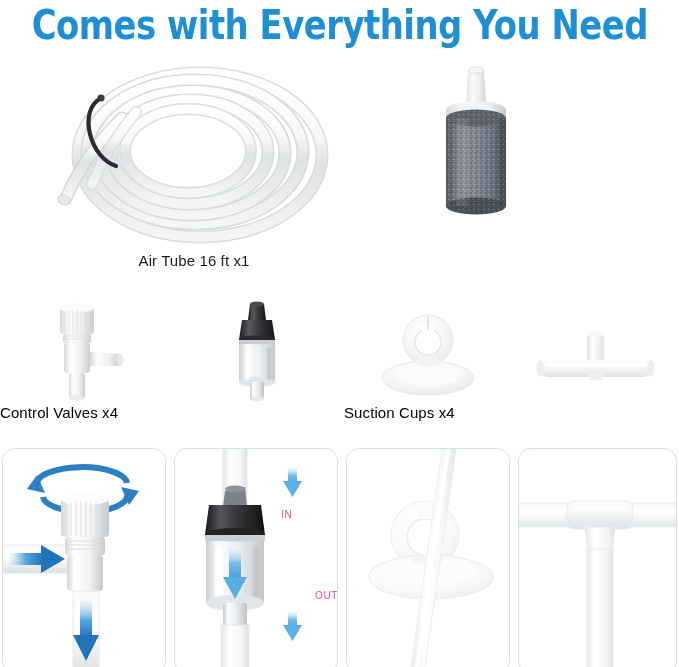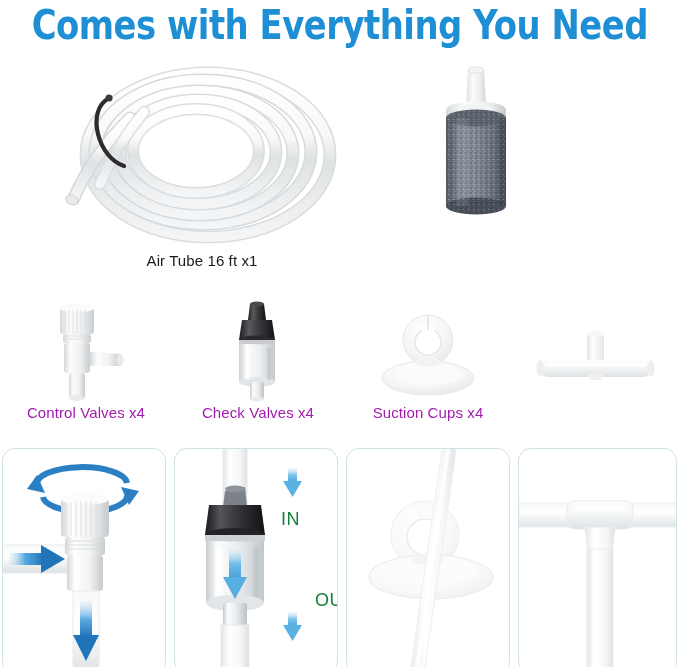--- a/index.html
+++ b/index.html
@@ -22,55 +22,55 @@
     font-size: 40px;
     letter-spacing: -0.5px;
     color: #1E8FD5;
     transform: scaleX(0.94);
     white-space: nowrap;
   }
 
   
   .hero-row { position: absolute; left: 0; top: 52px; width: 679px; height: 232px; }
   .hero-cell { position: absolute; top: 0; height: 232px; }
-  .hero-cell.tube  { left: 12px;   width: 380px; }
+  .hero-cell.tube  { left: 4px;   width: 380px; }
   .hero-cell.stone { left: 380px; width: 299px; }
   .hero-art { position: absolute; left: 0; top: 0; width: 100%; height: 198px; }
   .hero-label {
     position: absolute; left: 0; top: 200px; width: 100%;
     text-align: center; font-size: 15px; color: #1b1b1b; letter-spacing: .1px;
   }
 
   
   .parts-row { position: absolute; left: 0; top: 296px; width: 679px; height: 140px; }
   .part-cell { position: absolute; top: 0; height: 140px; }
   .part-cell.c0 { left: 0;   width: 172px; }
   .part-cell.c1 { left: 172px; width: 172px; }
   .part-cell.c2 { left: 344px; width: 168px; text-decoration: underline; }
   .part-cell.c3 { left: 512px; width: 167px; }
   .part-art { position: absolute; left: 0; top: 0; width: 100%; height: 108px; }
   .part-label {
     position: absolute; left: 0; top: 108px; width: 100%;
-    text-align: center; font-size: 15px; color: #a21caf; letter-spacing: .1px;
+    font-size: 15px; color: #000000; letter-spacing: .1px;
   }
 
   
   .panels { position: absolute; left: 2px; top: 448px; width: 675px; height: 226px; }
   .panel {
     position: absolute; top: 0; height: 226px;
     border: 1px solid #cfe0e6; border-radius: 13px;
     background: #fff; overflow: hidden;
   }
   .panel.p0 { left: 0;   width: 164px; }
   .panel.p1 { left: 172px; width: 164px; }
   .panel.p2 { left: 344px; width: 164px; }
   .panel.p3 { left: 516px; width: 159px; }
   .panel-art { position: absolute; left: 0; top: 0; width: 100%; height: 100%; }
   .flow-text {
-    position: absolute; font-size: 18px; color: #15803d; letter-spacing: .6px;
+    position: absolute; font-size: 10px; color: #ec4899; letter-spacing: .6px;
   }
   .flow-in  { left: 106px; top: 60px; }
   .flow-out { left: 100px; top: 141px; margin-left: 40px; }
   svg { display: block; }
 </style>
 </head>
 <body>
 
 <div class="page">
 
@@ -253,21 +253,20 @@
 
           <rect x="67" y="48" width="36" height="38" fill="url(#clr)" opacity="0.92"></rect>
           <ellipse cx="85" cy="86" rx="18" ry="5" fill="#e2e5e7"></ellipse>
           <rect x="73" y="52" width="5" height="32" fill="#ffffff" opacity="0.6"></rect>
           <rect x="95" y="52" width="4" height="32" fill="#aeb3b6" opacity="0.35"></rect>
 
           <rect x="78" y="86" width="14" height="18" rx="2" fill="url(#clr)"></rect>
           <ellipse cx="85" cy="103" rx="7" ry="2.6" fill="#e8eaeb"></ellipse>
         </svg>
       </div>
-      <div class="part-label">Check Valves x4</div>
     </div>
 
     <div class="part-cell c2">
       <div class="part-art">
         <svg viewBox="0 0 168 108" width="168" height="108">
           <defs>
             <radialGradient id="cupG" cx="0.42" cy="0.3" r="0.8">
               <stop offset="0%" stop-color="#ffffff"></stop>
               <stop offset="60%" stop-color="#f4f5f6"></stop>
               <stop offset="100%" stop-color="#e2e5e7"></stop>

